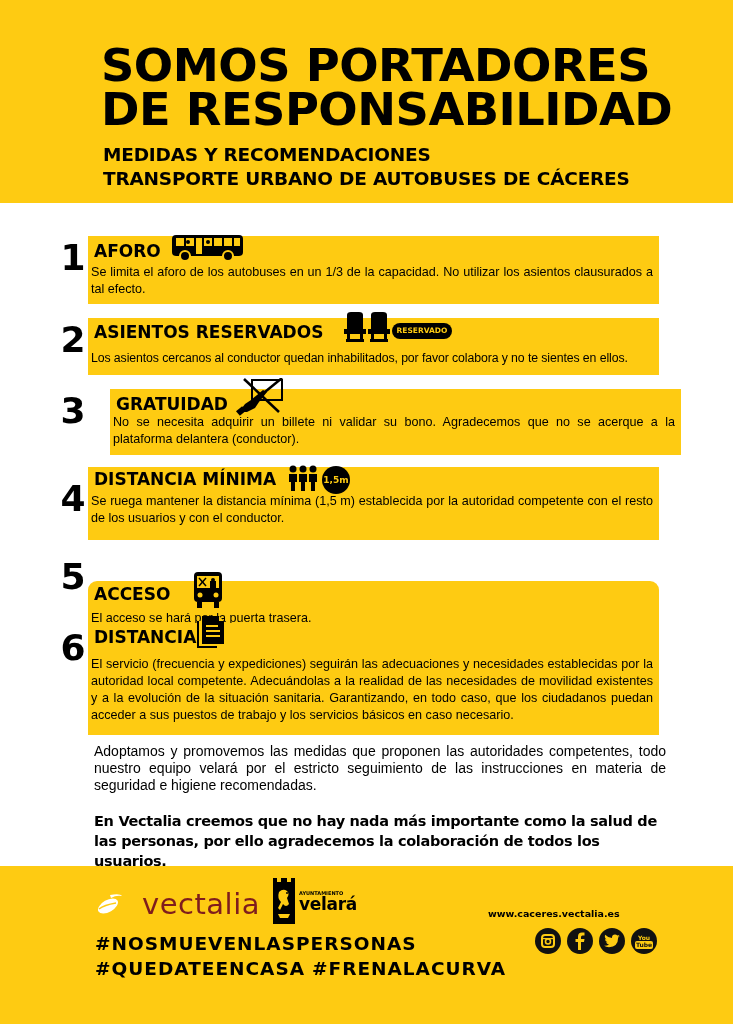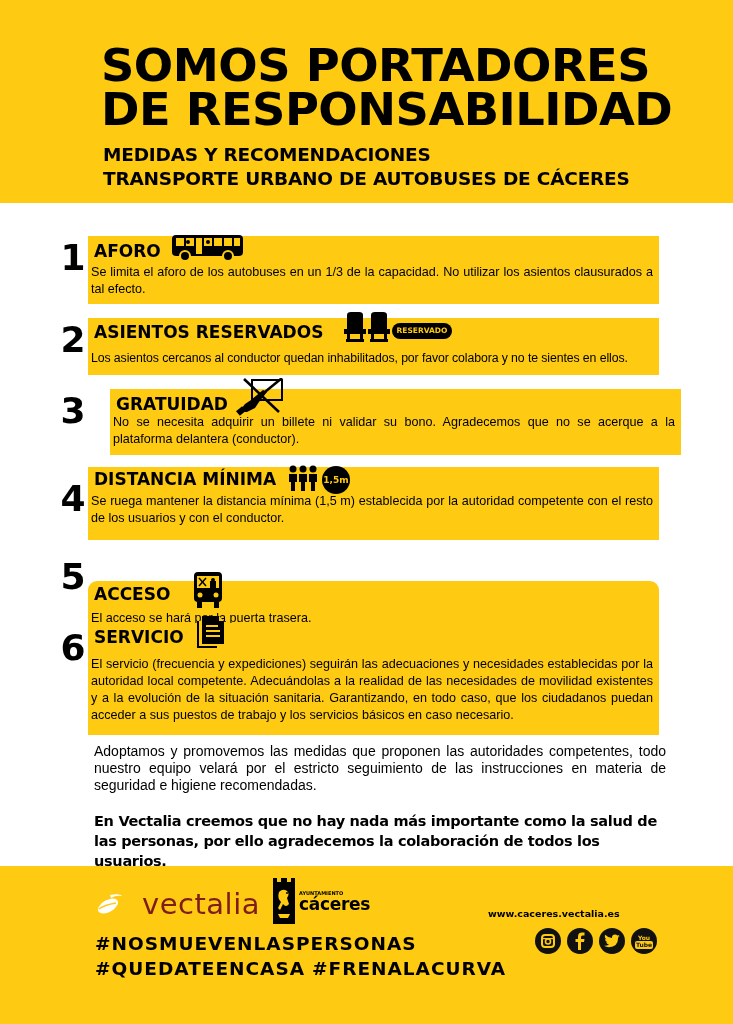--- a/index.html
+++ b/index.html
@@ -124,21 +124,21 @@
     <circle cx="8" cy="24" r="2.5" fill="#FECB12"></circle>
     <circle cx="24" cy="24" r="2.5" fill="#FECB12"></circle>
     <rect x="5" y="31" width="5" height="6" fill="#000"></rect>
     <rect x="22" y="31" width="5" height="6" fill="#000"></rect>
   </svg>
   <div class="box-text" style="top:29px;">El acceso se hará por la puerta trasera.</div>
 </div>
 
 <div class="num" style="top:630px;">6</div>
 <div class="box" style="top:623px;height:112px;">
-  <div class="box-head" style="top:4px;">SERVICIO</div>
+  <div class="box-head" style="top:4px;">DISTANCIA</div>
   <svg class="icon" style="left:108px;top:-8px;" width="30" height="34" viewBox="0 0 30 34">
     <rect x="1" y="6" width="20" height="27" fill="#000"></rect>
     <rect x="3" y="6" width="18" height="25" fill="#FECB12"></rect>
     <path d="M6 1 L23 1 L28 6 L28 29 L6 29 Z" fill="#000"></path>
     <path d="M23 1 L23 6 L28 6 Z" fill="#FECB12"></path>
     <rect x="10" y="10" width="12" height="2" fill="#FECB12"></rect>
     <rect x="10" y="15" width="14" height="2" fill="#FECB12"></rect>
     <rect x="10" y="20" width="14" height="2" fill="#FECB12"></rect>
   </svg>
   <div class="box-text" style="top:33px;">El servicio (frecuencia y expediciones) seguirán las adecuaciones y necesidades establecidas por la autoridad local competente. Adecuándolas a la realidad de las necesidades de movilidad existentes y a la evolución de la situación sanitaria. Garantizando, en todo caso, que los ciudadanos puedan acceder a sus puestos de trabajo y los servicios básicos en caso necesario.</div>
@@ -158,21 +158,21 @@
   </div>
   <div class="caceres">
     <svg width="22" height="46" viewBox="0 0 22 46">
       <path d="M0 0 L4 0 L4 4 L8 4 L8 0 L14 0 L14 4 L18 4 L18 0 L22 0 L22 46 L0 46 Z" fill="#000"></path>
       <path d="M6 14 Q10 10 14 13 Q17 16 14 20 L16 26 Q13 30 10 26 L7 32 L5 30 L8 24 Q4 20 6 14 Z" fill="#FECB12"></path>
       <circle cx="14" cy="15" r="1" fill="#000"></circle>
       <path d="M5 36 L17 36 L15 40 L7 40 Z" fill="#FECB12"></path>
     </svg>
     <div class="caceres-text">
       <span class="caceres-small">AYUNTAMIENTO</span>
-      <span class="caceres-big">cáceres</span>
+      <span class="caceres-big">velará</span>
     </div>
   </div>
   <div class="hashtag" style="left:95px;top:67px;">#NOSMUEVENLASPERSONAS</div>
   <div class="hashtag" style="left:95px;top:92px;">#QUEDATEENCASA</div>
   <div class="hashtag" style="left:312px;top:92px;">#FRENALACURVA</div>
   <div class="url">www.caceres.vectalia.es</div>
 
   <div class="social" style="left:535px;">
     <svg width="14" height="14" viewBox="0 0 14 14">
       <rect x="1" y="1" width="12" height="12" rx="3" fill="none" stroke="#FECB12" stroke-width="2"></rect>

